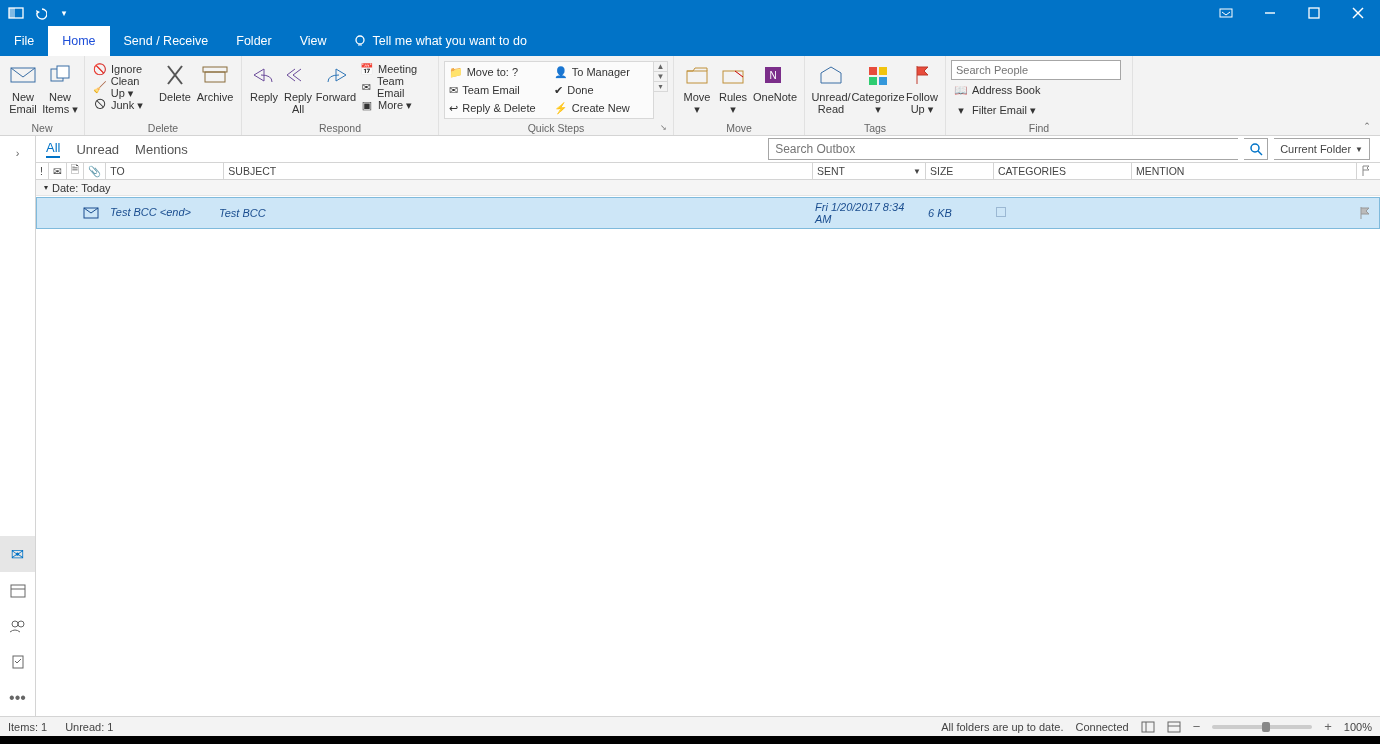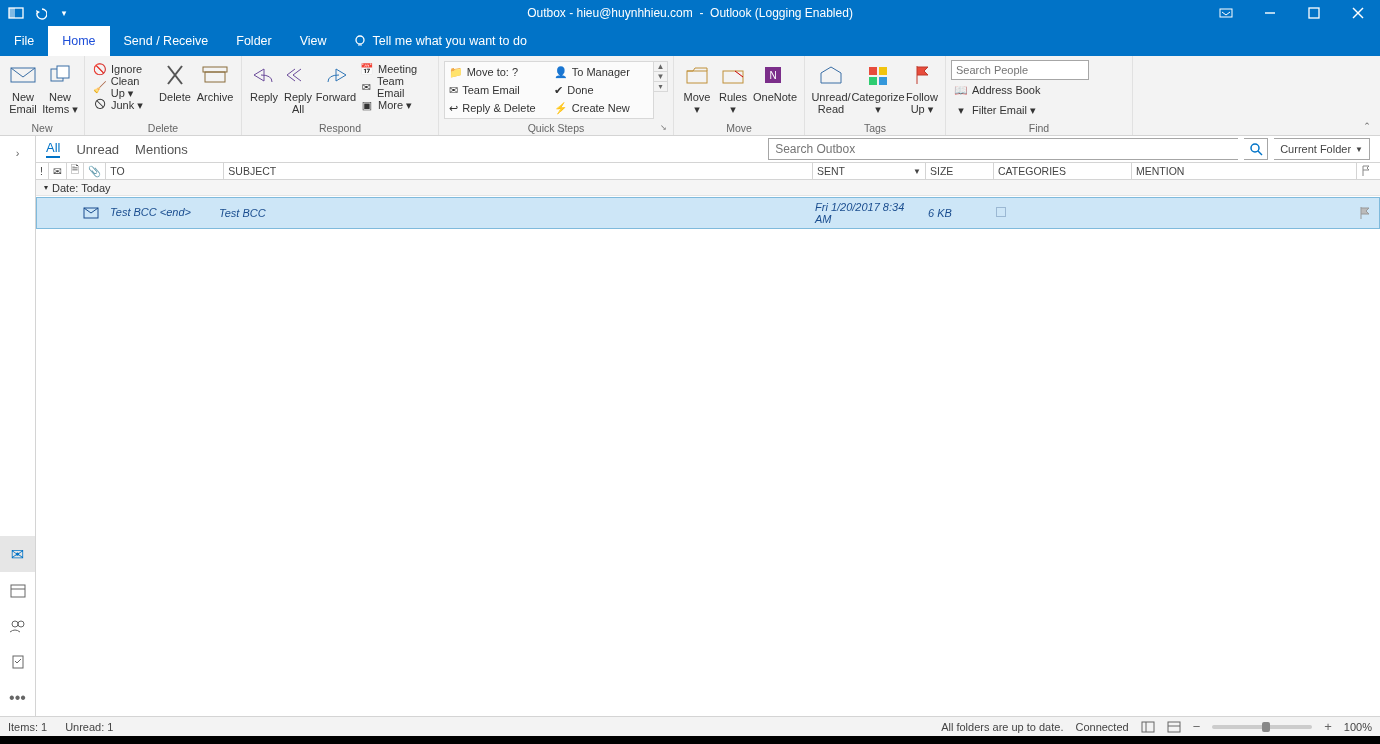--- a/index.html
+++ b/index.html
@@ -38,21 +38,21 @@
   .sbtn{display:flex;align-items:center;gap:4px;font-size:11px;color:var(--text);height:18px;padding:0 3px;}
   .sbtn .si{width:14px;height:14px;display:flex;align-items:center;justify-content:center;}
   .stack{display:flex;flex-direction:column;gap:0px;padding-top:2px;}
 
   .quicksteps{flex:0 0 222px;}
   .quicksteps .qsbox{display:grid;grid-template-columns:105px 95px;grid-auto-rows:18px;gap:0;font-size:11px;color:var(--text);border:1px solid #d8d8d8;background:#fbfbfb;width:210px;padding:1px;}
   .quicksteps .qsbox .qs{display:flex;align-items:center;gap:4px;padding:0 3px;}
   .quicksteps .qsarrows{display:flex;flex-direction:column;border:1px solid #d8d8d8;border-left:none;width:14px;}
   .quicksteps .qsarrows div{flex:1;border-bottom:1px solid #d8d8d8;display:flex;align-items:center;justify-content:center;font-size:8px;color:#666;}
 
-  .searchbox{width:138px;height:20px;border:1px solid #a6a6a6;background:#fff;font-size:11px;padding:0 4px;color:#666;}
+  .searchbox{width:170px;height:20px;border:1px solid #a6a6a6;background:#fff;font-size:11px;padding:0 4px;color:#666;}
   .findstack .sbtn{height:20px;}
 
   .collapse{position:absolute;right:6px;bottom:2px;width:14px;height:14px;display:flex;align-items:center;justify-content:center;font-size:9px;color:#666;}
 
   
   .body-row{display:flex;height:580px;}
 
   .navstrip{width:36px;border-right:1px solid var(--border);display:flex;flex-direction:column;align-items:center;background:#fff;}
   .navstrip .top-expand{height:34px;display:flex;align-items:center;justify-content:center;width:100%;color:#666;font-size:11px;}
   .navstrip .spacer{flex:1;}
@@ -107,23 +107,20 @@
           <rect x="1" y="3" width="6" height="10" fill="#fff" opacity=".5"></rect>
         </svg>
       </span>
     <span class="qicn">
         <svg width="14" height="14">
           <path d="M9 3 A5 5 0 1 1 4 7" fill="none" stroke="#fff" stroke-width="1.3"></path>
           <path d="M3 4 L4 8 L7 6 Z" fill="#fff"></path>
         </svg>
       </span>
     <span class="qicn" style="font-size:9px;color:#fff;">▾</span>
-  </div>
-  <div class="title-text">
-    <span>Outbox</span> - <span>hieu@huynhhieu.com</span>&nbsp; - &nbsp;<span>Outlook (Logging Enabled)</span>
   </div>
   <div class="wbtns">
     <span class="wbtn">
         <svg width="14" height="10">
           <rect x="1" y="1" width="12" height="8" fill="none" stroke="#fff"></rect>
           <path d="M3 4 L7 7 L11 4" fill="none" stroke="#fff"></path>
         </svg>
       </span>
     <span class="wbtn">
         <svg width="12" height="12">

